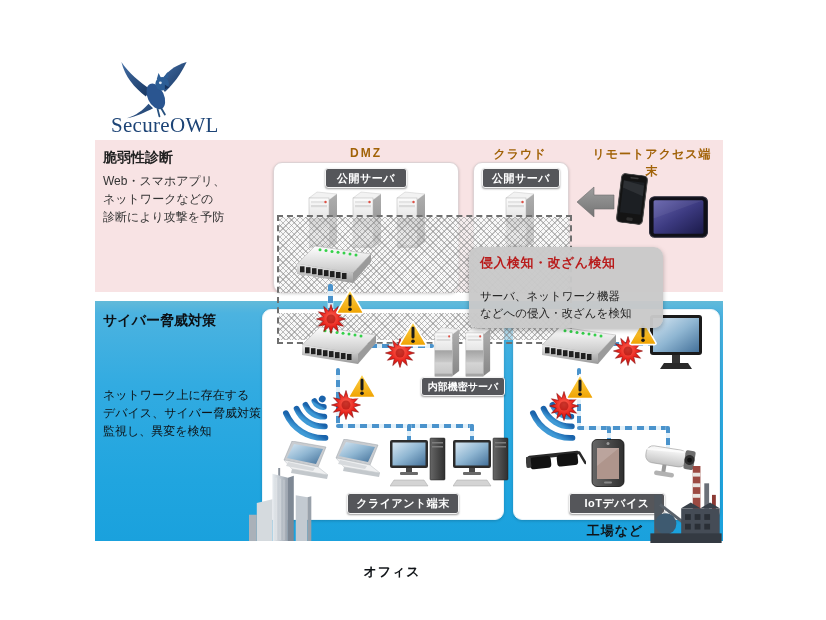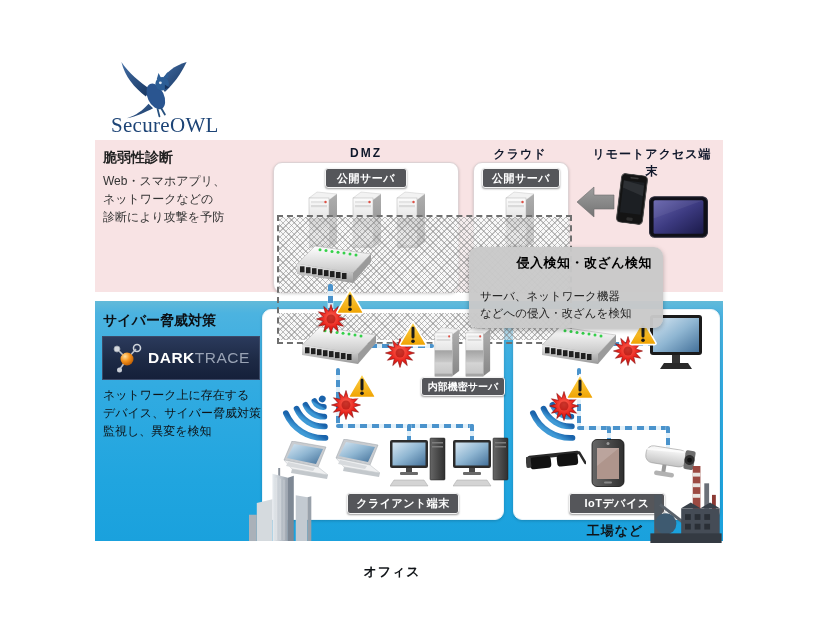--- a/index.html
+++ b/index.html
@@ -11,21 +11,21 @@
   .z1{z-index:1}.z2{z-index:2}.z3{z-index:3}.z4{z-index:4}.z5{z-index:5}
   .z6{z-index:6}.z7{z-index:7}.z8{z-index:8}.z9{z-index:9}
 
   .panel-pink{background:#f8e3e4;}
   .panel-blue{background:linear-gradient(180deg,#63bad9 0%,#4cb3e0 5%,#32abe1 35%,#20a5df 75%,#1aa1dd 100%);}
 
   .zone-box{background:#fff;border:1px solid #ddd2d4;border-radius:9px;
             box-shadow:0 1px 3px rgba(0,0,0,.18);}
   .zone-box.on-blue{border:1px solid #e9f4fa;}
 
-  .zone-label{font-size:12px;font-weight:bold;color:#0f172a;text-align:center;letter-spacing:1px;}
+  .zone-label{font-size:12px;font-weight:bold;color:#a16207;text-align:center;letter-spacing:1px;}
 
   .badge{display:flex;align-items:center;justify-content:center;
          background:#55565a;color:#fff;font-weight:bold;font-size:11px;
          border:1px solid #f4f4f4;border-radius:3px;box-shadow:0 1px 2px rgba(0,0,0,.4);
          letter-spacing:.5px;}
   .badge.small{font-size:10px;letter-spacing:0;}
 
   .sec-title{font-size:14px;font-weight:bold;color:#222;}
   .sec-desc{font-size:12px;line-height:1.5;color:#333;}
   .on-blue-text{color:#0c1116;}
@@ -43,21 +43,21 @@
   
   .hline{height:4px;border-radius:2px;
     background-image:repeating-linear-gradient(90deg,#4a93cc 0 7px,rgba(223,239,249,.9) 7px 12px);
     box-shadow:0 0 0 1px rgba(255,255,255,.25);}
   .vline{width:4px;border-radius:2px;
     background-image:repeating-linear-gradient(180deg,#4a93cc 0 7px,rgba(223,239,249,.9) 7px 12px);
     box-shadow:0 0 0 1px rgba(255,255,255,.25);}
 
   .callout{background:rgba(201,201,201,.96);border-radius:9px;box-shadow:0 2px 5px rgba(0,0,0,.28);
            padding:7px 11px;}
-  .callout-title{font-size:13px;font-weight:bold;color:#000000;letter-spacing:.5px;text-align:right;}
+  .callout-title{font-size:13px;font-weight:bold;color:#b91c1c;letter-spacing:.5px;}
   .callout-desc{font-size:11.5px;line-height:1.45;color:#222;margin-top:16px;}
 
   .logo-text{font-family:"Liberation Serif","DejaVu Serif",serif;font-size:21px;color:#1d4476;letter-spacing:.3px;}
 
   .dt-logo{background:linear-gradient(180deg,#2b3a5c 0%,#1d2a45 55%,#15203a 100%);
            border:1px solid #3c4a68;display:flex;align-items:center;gap:5px;padding:0 8px;}
   .dt-dark{font-size:15.5px;font-weight:bold;color:#fff;letter-spacing:.5px;}
   .dt-trace{font-size:15.5px;color:#99a3b5;letter-spacing:.5px;}
 </style>
 </head>
@@ -335,28 +335,20 @@
 
   <div class="abs z1 panel-pink" style="left:95px;top:140px;width:628px;height:152px;"></div>
   <div class="abs z1 panel-blue" style="left:95px;top:301px;width:628px;height:240px;"></div>
 
   <div class="abs z3 sec-title" style="left:103px;top:149px;">脆弱性診断</div>
   <div class="abs z3 sec-desc multiline" style="left:103px;top:172px;width:170px;">Web・スマホアプリ、
 ネットワークなどの
 診断により攻撃を予防</div>
 
   <div class="abs z3 sec-title on-blue-text" style="left:103px;top:312px;text-align:right;">サイバー脅威対策</div>
-  <div class="abs z3 dt-logo" style="left:102px;top:336px;width:140px;height:42px;">
-    <svg width="32" height="32">
-        <use href="#sym-molecule"></use>
-      </svg>
-    <span>
-      <span class="dt-dark">DARK</span><span class="dt-trace">TRACE</span>
-    </span>
-  </div>
   <div class="abs z3 sec-desc multiline on-blue-text" style="left:103px;top:386px;width:175px;color:#0e1317;">ネットワーク上に存在する
 デバイス、サイバー脅威対策
 監視し、異変を検知</div>
 
   <div class="abs z3 zone-label" style="left:320px;top:146px;width:92px;letter-spacing:2px;">DMZ</div>
   <div class="abs z3 zone-label" style="left:478px;top:146px;width:84px;">クラウド</div>
   <div class="abs z3 zone-label" style="left:590px;top:146px;width:124px;">リモートアクセス端末</div>
 
   <div class="abs z2 zone-box" style="left:273px;top:162px;width:184px;height:129px;"></div>
   <div class="abs z2 zone-box" style="left:473px;top:162px;width:94px;height:129px;"></div>

